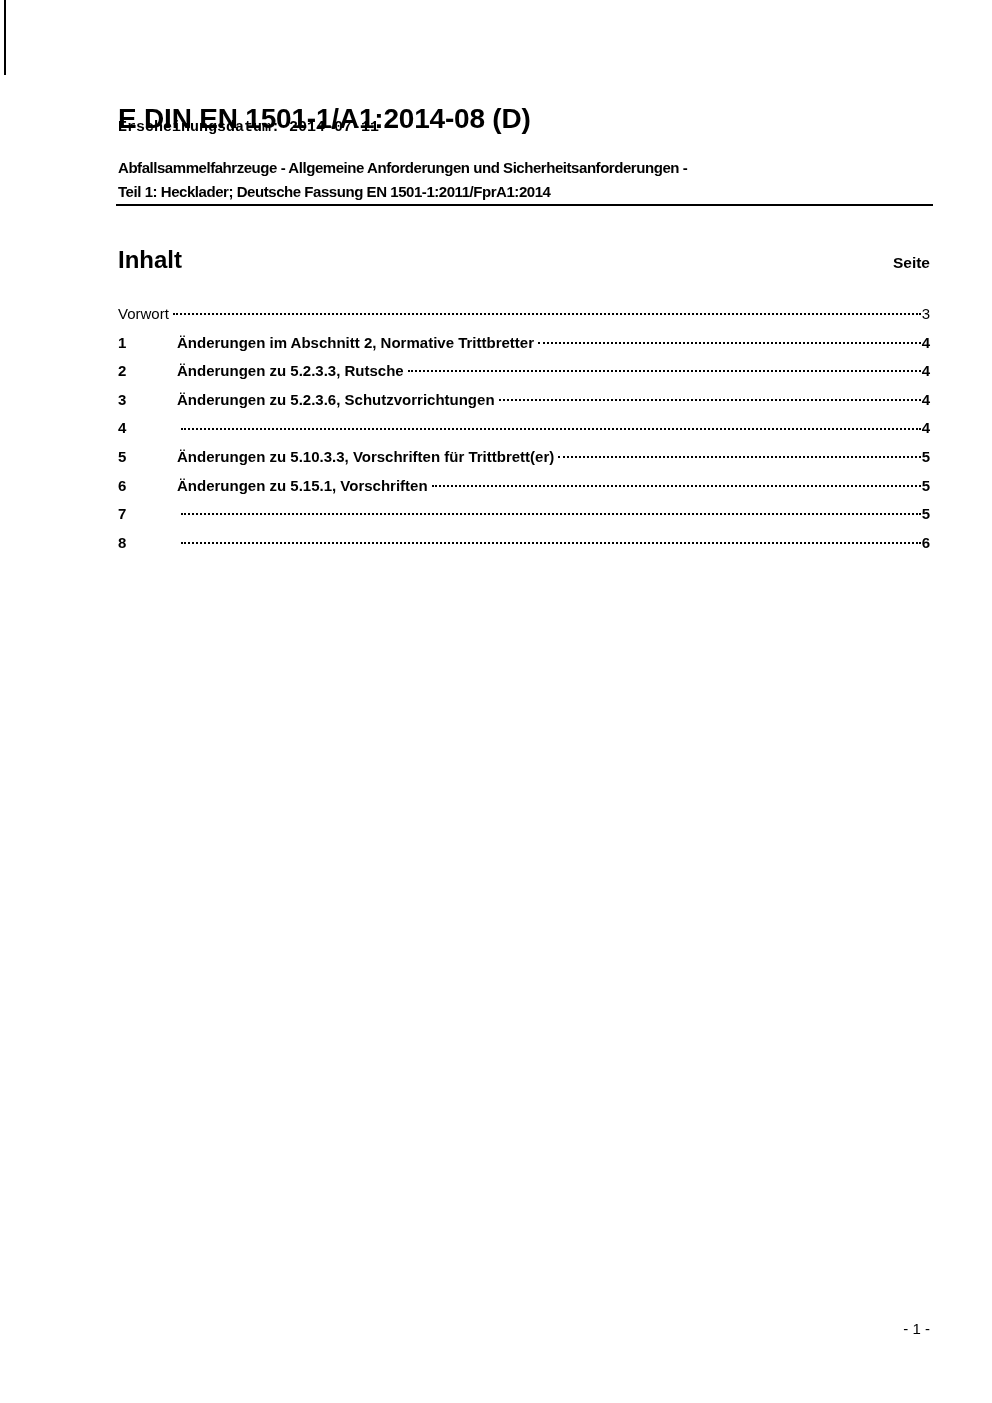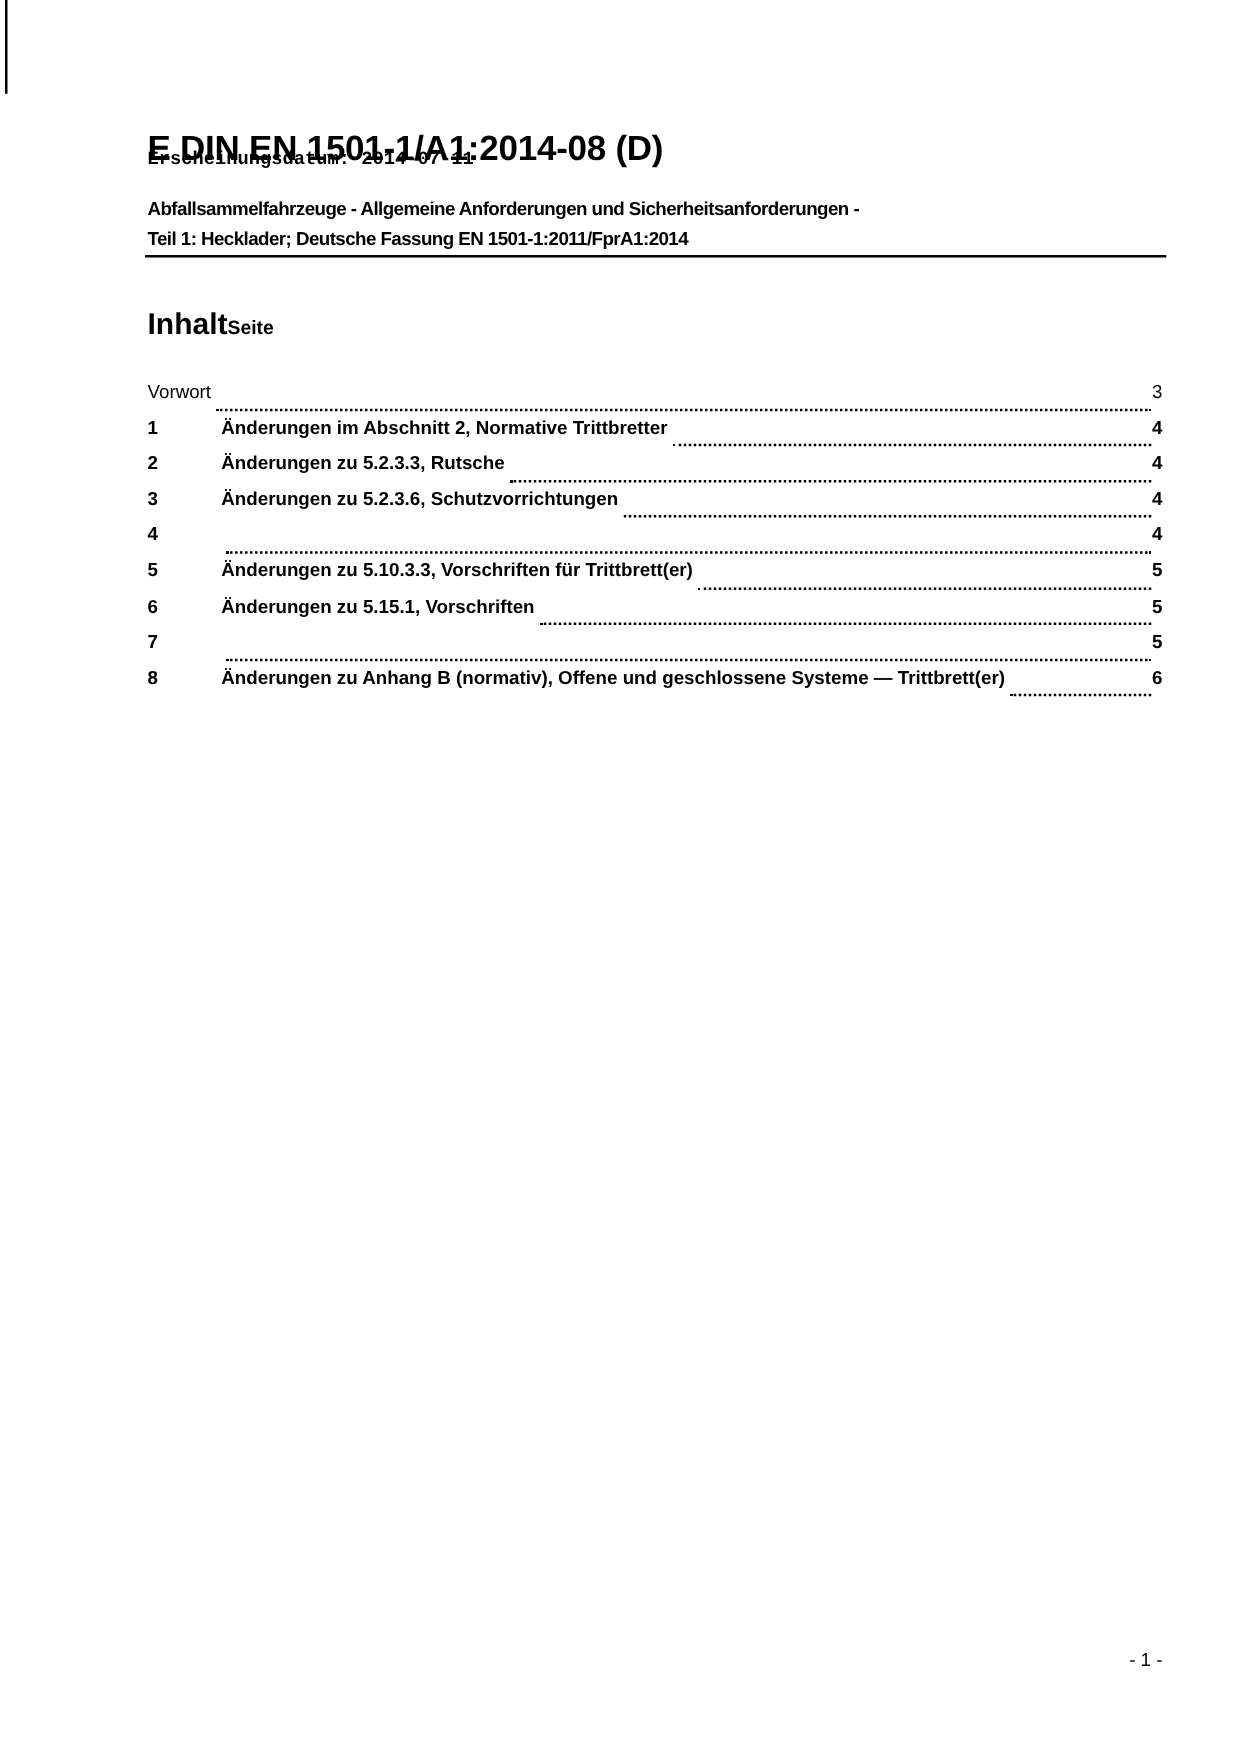--- a/index.html
+++ b/index.html
@@ -33,30 +33,30 @@
     font-size: 15px; font-weight: bold; line-height: 24px;
     letter-spacing: -0.45px;
   }
   .doc-title span { display: block; white-space: nowrap; }
   .title-rule {
     position: absolute; top: 204px; left: -2px; width: 817px;
     height: 0; border-top: 2px solid #000;
   }
   .toc-header {
     position: absolute; top: 246px; left: 0; width: 100%;
-    display: flex; align-items: baseline;
+    display: flex; justify-content: space-between; align-items: baseline;
   }
   .toc-heading { font-size: 24px; font-weight: bold; }
   .toc-page-label { font-size: 15.5px; font-weight: bold; }
   .toc-list {
     position: absolute; top: 300px; left: 0; width: 100%;
     font-size: 15px;
   }
   .toc-row {
-    display: flex; align-items: flex-end;
+    display: flex; align-items: center;
     height: 28.6px; line-height: 28.6px;
     white-space: nowrap;
   }
   .toc-row.bold { font-weight: bold; }
   .toc-num { display: inline-block; width: 59px; flex: 0 0 59px; }
   .toc-title { flex: 0 0 auto; }
   .toc-dots {
     flex: 1 1 auto; min-width: 8px;
     border-bottom: 2px dotted #000;
     margin: 0 1px 0 4px;
@@ -132,21 +132,20 @@
     <span class="toc-dots"></span>
     <span class="toc-page">5</span>
   </div>
       <div class="toc-row bold">
     <span class="toc-num">7</span>
     <span class="toc-dots"></span>
     <span class="toc-page">5</span>
   </div>
       <div class="toc-row bold">
     <span class="toc-num">8</span>
-    <span class="toc-title">Änderungen zu Anhang B (normativ), Offene und geschlossene Systeme — Trittbrett(er)</span>
     <span class="toc-dots"></span>
     <span class="toc-page">6</span>
   </div>
     </div>
 
   <div class="footer-page">- 1 -</div>
 
 </div>
 
 </body></html>

